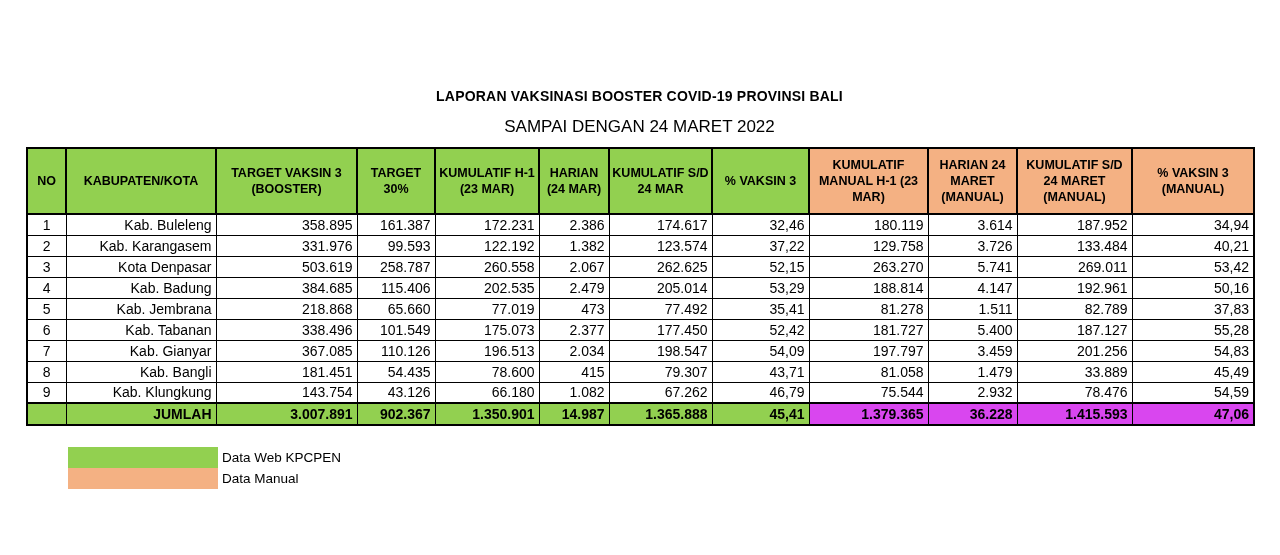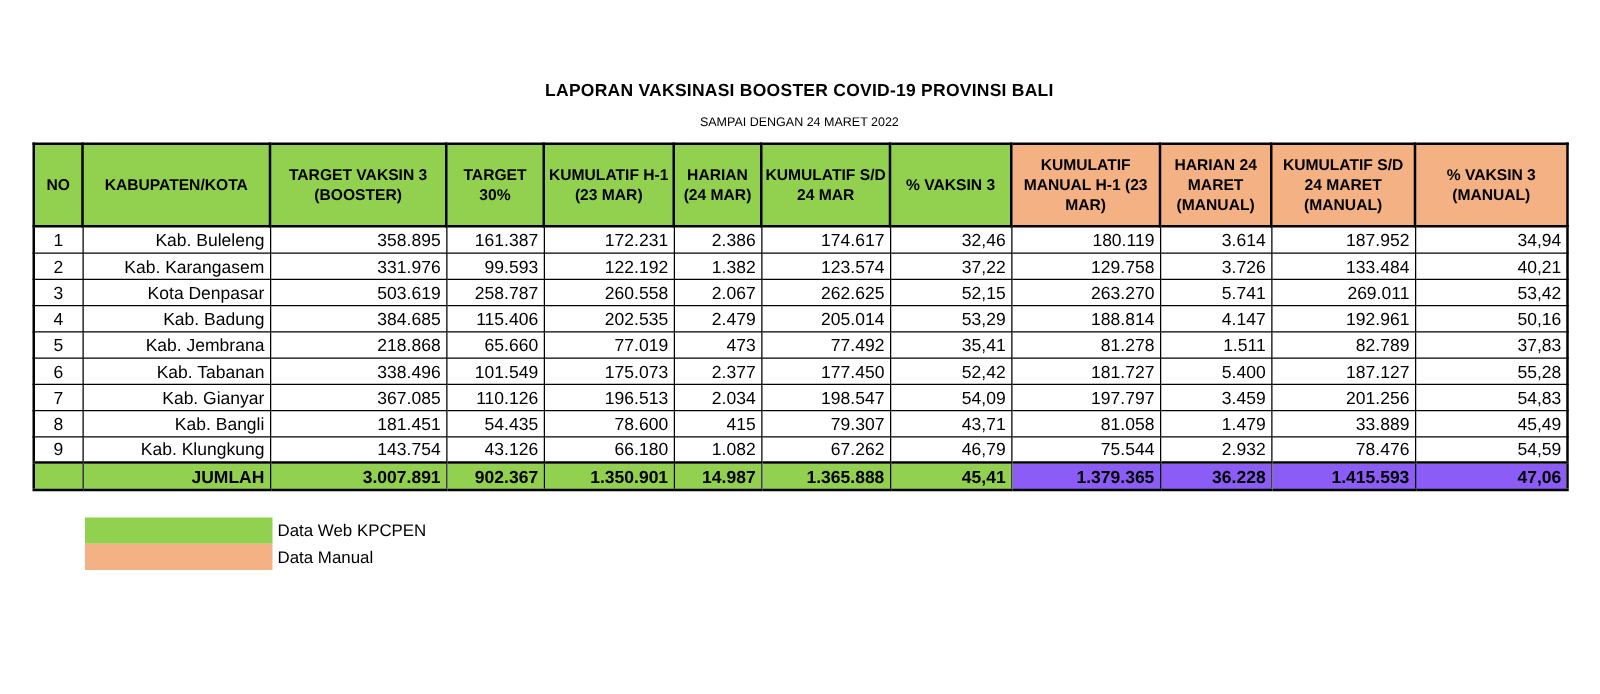--- a/index.html
+++ b/index.html
@@ -3,30 +3,30 @@
 <meta charset="utf-8">
 <style>
   * { box-sizing: border-box; margin: 0; padding: 0; }
   html, body {
     width: 1280px; height: 555px;
     background: #ffffff;
     font-family: "Liberation Sans", sans-serif;
     color: #000;
     overflow: hidden;
   }
-  .page { width: 1227px; margin-left: 26px; padding-top: 64px; }
+  .page { width: 1227px; margin-left: 26px; padding-top: 88px; }
   .title {
     text-align: center;
     font-size: 14px;
     font-weight: bold;
     letter-spacing: .2px;
   }
   .subtitle {
     text-align: center;
-    font-size: 10px;
+    font-size: 17px;
     margin-top: 13px;
   }
   table.report {
     margin-top: 10px;
     border-collapse: collapse;
     table-layout: fixed;
     width: 1227px;
     border: 2px solid #000;
   }
   th {
@@ -47,21 +47,21 @@
     white-space: nowrap;
     overflow: hidden;
   }
   .h-web  { background: #92D050; }
   .h-manual { background: #F4B183; }
   .c-no   { text-align: center; }
   .c-name { text-align: right; padding-left: 3px; }
   .c-num  { text-align: right; }
   tr.total td { font-weight: bold; border-top: 2px solid #000; border-bottom: 2px solid #000; height: 22px; }
   tr.total td.bg-web { background: #92D050; }
-  tr.total td.bg-manual { background: #8b5cf6; }
+  tr.total td.bg-manual { background: #d946ef; }
   .legend { margin-top: 21px; margin-left: 42px; }
   .legend-item { display: flex; align-items: stretch; }
   .legend-swatch { width: 150px; height: 21px; flex: 0 0 150px; }
   .legend-label {
     font-size: 13.5px;
     padding-left: 4px;
     display: flex;
     align-items: center;
   }
 </style>

